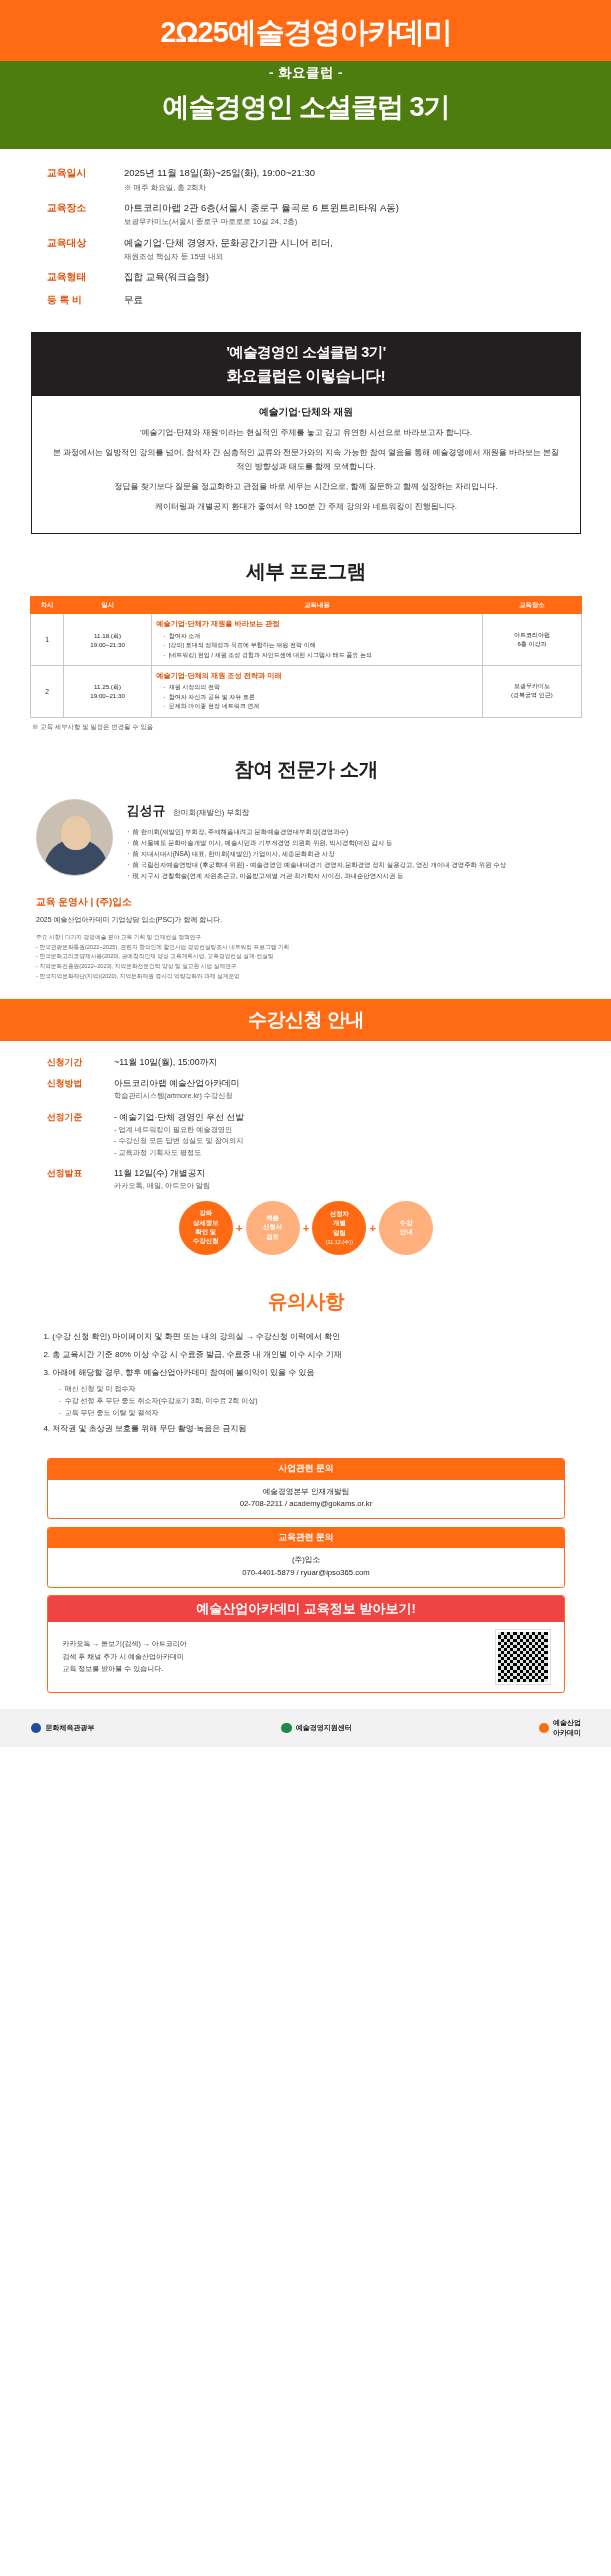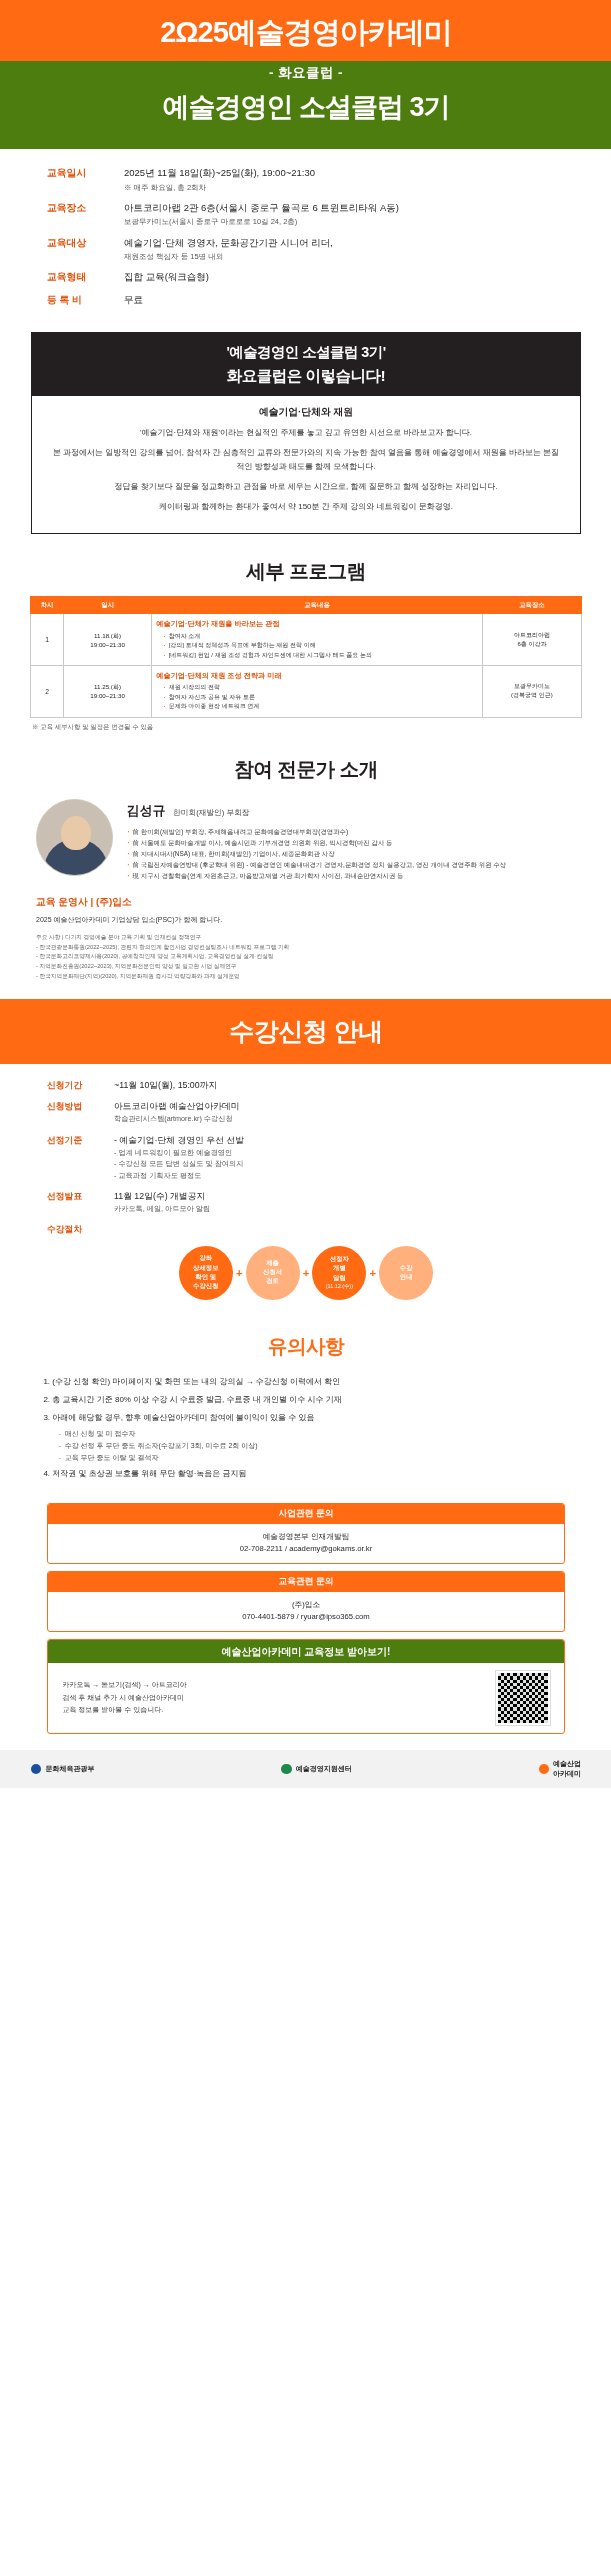--- a/index.html
+++ b/index.html
@@ -272,22 +272,22 @@
 
   
   .apply-band {
     background: #ff6a13;
     color: #fff;
     text-align: center;
     padding: 8.2px 0;
     margin-top: 17.5px;
   }
   .apply-band h2 {
-    margin: 8px;
-    font-size: 25px;
+    margin: 0;
+    font-size: 19px;
     font-weight: bold;
     letter-spacing: -0.5px;
   }
   .apply-wrap { padding: 13.4px 47px 5.2px 47px; }
   .apply-row {
     display: flex;
     margin-bottom: 7.7px;
     font-size: 8.8px;
     line-height: 1.6;
   }
@@ -384,24 +384,24 @@
   }
 
   
   .kakao-box {
     margin: 4.1px 47px 0 47px;
     border: 1px solid #ff6a13;
     border-radius: 3.1px;
     overflow: hidden;
   }
   .kakao-head {
-    background: #4d7c0f;
+    background: #ef4444;
     color: #fff;
     text-align: center;
-    font-size: 10px;
+    font-size: 13px;
     font-weight: bold;
     padding: 4.1px 0;
   }
   .kakao-body {
     display: flex;
     align-items: center;
     padding: 8.2px 14.4px;
     gap: 10.3px;
   }
   .kakao-text {
@@ -499,21 +499,21 @@
   <div class="msgbox">
     <div class="msgbox-head">
       <div class="l1">'예술경영인 소셜클럽 3기'</div>
       <div class="l2">화요클럽은 이렇습니다!</div>
     </div>
     <div class="msgbox-body">
       <div class="who">예술기업·단체와 재원</div>
       <p>'예술기업·단체와 재원'이라는 현실적인 주제를 놓고 깊고 유연한 시선으로 바라보고자 합니다.</p>
       <p>본 과정에서는 일방적인 강의를 넘어, 참석자 간 심층적인 교류와 전문가와의 지속 가능한 참여 열음을 통해 예술경영에서 재원을 바라보는 본질적인 방향성과 태도를 함께 모색합니다.</p>
       <p>정답을 찾기보다 질문을 정교화하고 관점을 바로 세우는 시간으로, 함께 질문하고 함께 성장하는 자리입니다.</p>
-      <p>케이터링과 함께하는 환대가 좋여서 약 150분 간 주제 강의와 네트워킹이 문화경영.</p>
+      <p>케이터링과 개별공지 환대가 좋여서 약 150분 간 주제 강의와 네트워킹이 진행됩니다.</p>
     </div>
   </div>
 
   <div class="sec-heading">세부 프로그램</div>
   <div class="prog-wrap">
     <table class="prog">
       <thead>
         <tr>
           <th style="width:6%">차시</th>
           <th style="width:16%">일시</th>
@@ -614,24 +614,20 @@
 - 교육과정 기획자도 평정도</span>
       </div>
     </div>
     <div class="apply-row">
       <div class="apply-label">선정발표</div>
       <div class="apply-value">
         <span>11월 12일(수) 개별공지</span>
         <span class="sm">카카오톡, 메일, 아트모아 알림</span>
       </div>
     </div>
-    <div class="apply-row">
-      <div class="apply-label">수강절차</div>
-      <div class="apply-value"></div>
-    </div>
     <div class="steps">
       <div class="step">
         <span style="white-space:pre-line">강좌
 상세정보
 확인 및
 수강신청</span>
         <span class="sub"></span>
       </div>
       <span class="plus">+</span>
       <div class="step alt">

